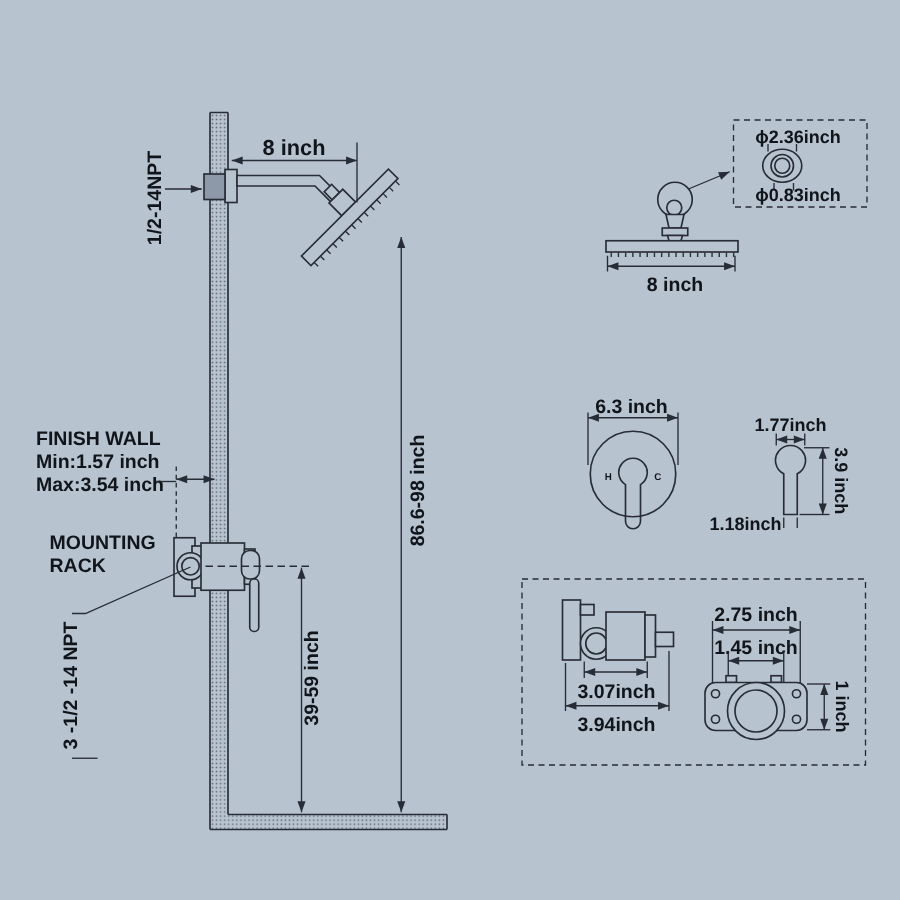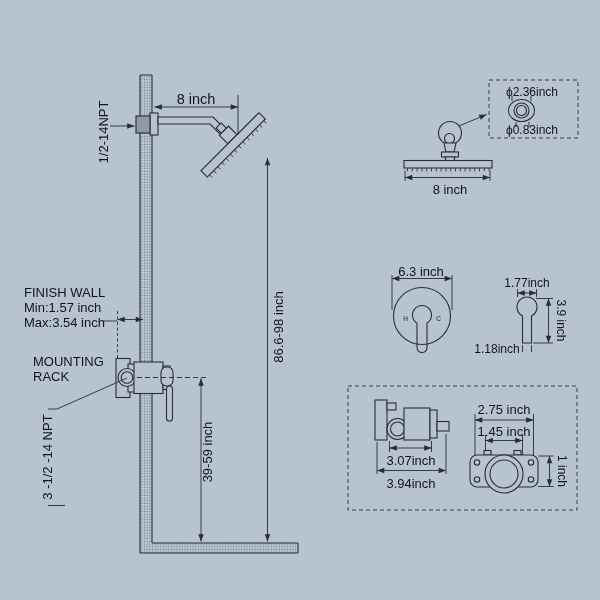--- a/index.html
+++ b/index.html
@@ -1,17 +1,17 @@
 <!DOCTYPE html>
 <html><head>
 <meta charset="utf-8">
 <style>
   html,body{margin:0;padding:0;}
   body{width:600px;height:600px;background:#b8c3d0;overflow:hidden;}
-  #stage{width:480px;height:600px;position:relative;}
+  #stage{width:480px;height:600px;position:relative;font-weight:bold;}
   svg{display:block;}
   text{font-family:"Liberation Sans", sans-serif; fill:#10151b;}
   .obj{fill:#b8c3d0;stroke:#272d36;stroke-width:1.1;}
   .objn{fill:none;stroke:#272d36;stroke-width:1.1;}
   .dim{stroke:#272d36;stroke-width:0.9;fill:none;}
   .dash{stroke:#272d36;stroke-width:0.9;fill:none;stroke-dasharray:4 3;}
   .lbl{font-size:13px;}
   .lbl-sm{font-size:12px;}
   .lbl-lg{font-size:14.5px;}
   .lbl-tiny{font-size:6.5px;}

